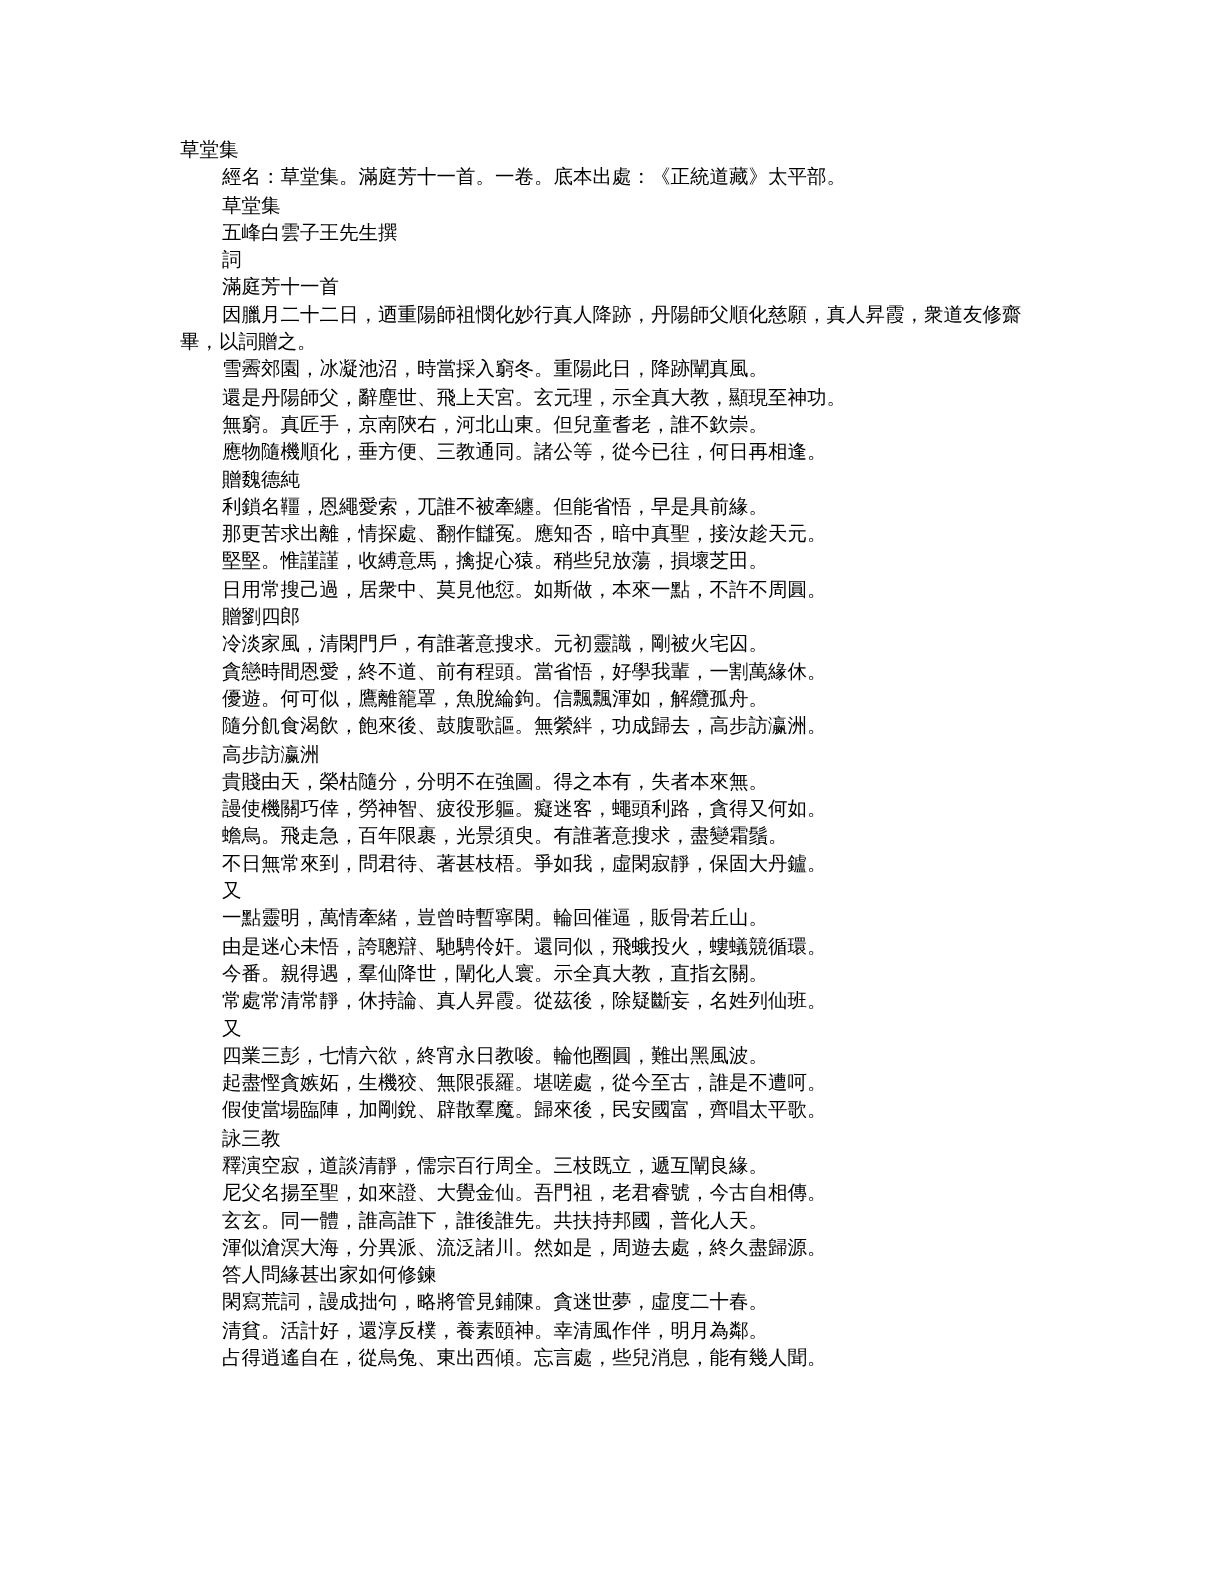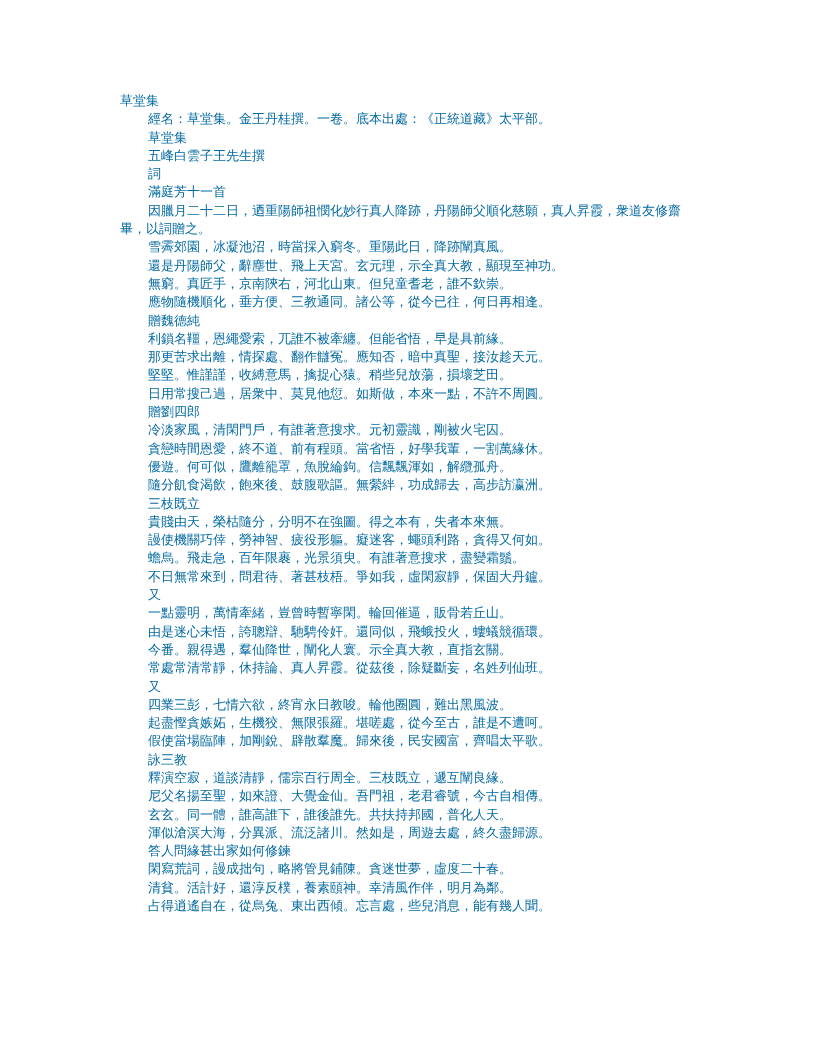--- a/index.html
+++ b/index.html
@@ -2,35 +2,35 @@
 <html><head>
 <meta charset="utf-8">
 <style>
   html, body { margin: 0; padding: 0; background: #ffffff; }
   body { width: 816px; height: 1056px; position: relative; overflow: hidden; }
   .page {
     position: absolute;
     left: 120px;
     top: 92px;
     width: 577px;
-    font-family: Liberation Serif, serif;
+    font-family: Liberation Mono, monospace;
     font-size: 13px;
     line-height: 18.3px;
-    color: #0369a1;
+    color: #000000;
   }
   .line { margin: 0; padding: 0; white-space: normal; word-break: break-all; }
   .indent { text-indent: 28px; }
   .title { text-indent: 0; }
 </style>
 </head>
 <body>
 
 <div class="page">
   <p class="line title">草堂集</p>
-  <p class="line indent">經名：草堂集。金王丹桂撰。一卷。底本出處：《正統道藏》太平部。</p>
+  <p class="line indent">經名：草堂集。滿庭芳十一首。一卷。底本出處：《正統道藏》太平部。</p>
   <p class="line indent">草堂集</p>
   <p class="line indent">五峰白雲子王先生撰</p>
   <p class="line indent">詞</p>
   <p class="line indent">滿庭芳十一首</p>
   <p class="line indent">因臘月二十二日，迺重陽師祖憫化妙行真人降跡，丹陽師父順化慈願，真人昇霞，衆道友修齋畢，以詞贈之。</p>
 
   <p class="line indent">雪霽郊園，冰凝池沼，時當採入窮冬。重陽此日，降跡闡真風。</p>
   <p class="line indent">還是丹陽師父，辭塵世、飛上天宮。玄元理，示全真大教，顯現至神功。</p>
   <p class="line indent">無窮。真匠手，京南陝右，河北山東。但兒童耆老，誰不欽崇。</p>
   <p class="line indent">應物隨機順化，垂方便、三教通同。諸公等，從今已往，何日再相逢。</p>
@@ -40,21 +40,21 @@
   <p class="line indent">那更苦求出離，情探處、翻作讎冤。應知否，暗中真聖，接汝趁天元。</p>
   <p class="line indent">堅堅。惟謹謹，收縛意馬，擒捉心猿。稍些兒放蕩，損壞芝田。</p>
   <p class="line indent">日用常搜己過，居衆中、莫見他愆。如斯做，本來一點，不許不周圓。</p>
 
   <p class="line indent">贈劉四郎</p>
   <p class="line indent">冷淡家風，清閑門戶，有誰著意搜求。元初靈識，剛被火宅囚。</p>
   <p class="line indent">貪戀時間恩愛，終不道、前有程頭。當省悟，好學我輩，一割萬緣休。</p>
   <p class="line indent">優遊。何可似，鷹離籠罩，魚脫綸鉤。信飄飄渾如，解纜孤舟。</p>
   <p class="line indent">隨分飢食渴飲，飽來後、鼓腹歌謳。無縈絆，功成歸去，高步訪瀛洲。</p>
 
-  <p class="line indent">三枝既立</p>
+  <p class="line indent">高步訪瀛洲</p>
   <p class="line indent">貴賤由天，榮枯隨分，分明不在強圖。得之本有，失者本來無。</p>
   <p class="line indent">謾使機關巧倖，勞神智、疲役形軀。癡迷客，蠅頭利路，貪得又何如。</p>
   <p class="line indent">蟾烏。飛走急，百年限裹，光景須臾。有誰著意搜求，盡變霜鬚。</p>
   <p class="line indent">不日無常來到，問君待、著甚枝梧。爭如我，虛閑寂靜，保固大丹鑪。</p>
 
   <p class="line indent">又</p>
   <p class="line indent">一點靈明，萬情牽緒，豈曾時暫寧閑。輪回催逼，販骨若丘山。</p>
   <p class="line indent">由是迷心未悟，誇聰辯、馳騁伶奸。還同似，飛蛾投火，螻蟻競循環。</p>
   <p class="line indent">今番。親得遇，羣仙降世，闡化人寰。示全真大教，直指玄關。</p>
   <p class="line indent">常處常清常靜，休持論、真人昇霞。從茲後，除疑斷妄，名姓列仙班。</p>

